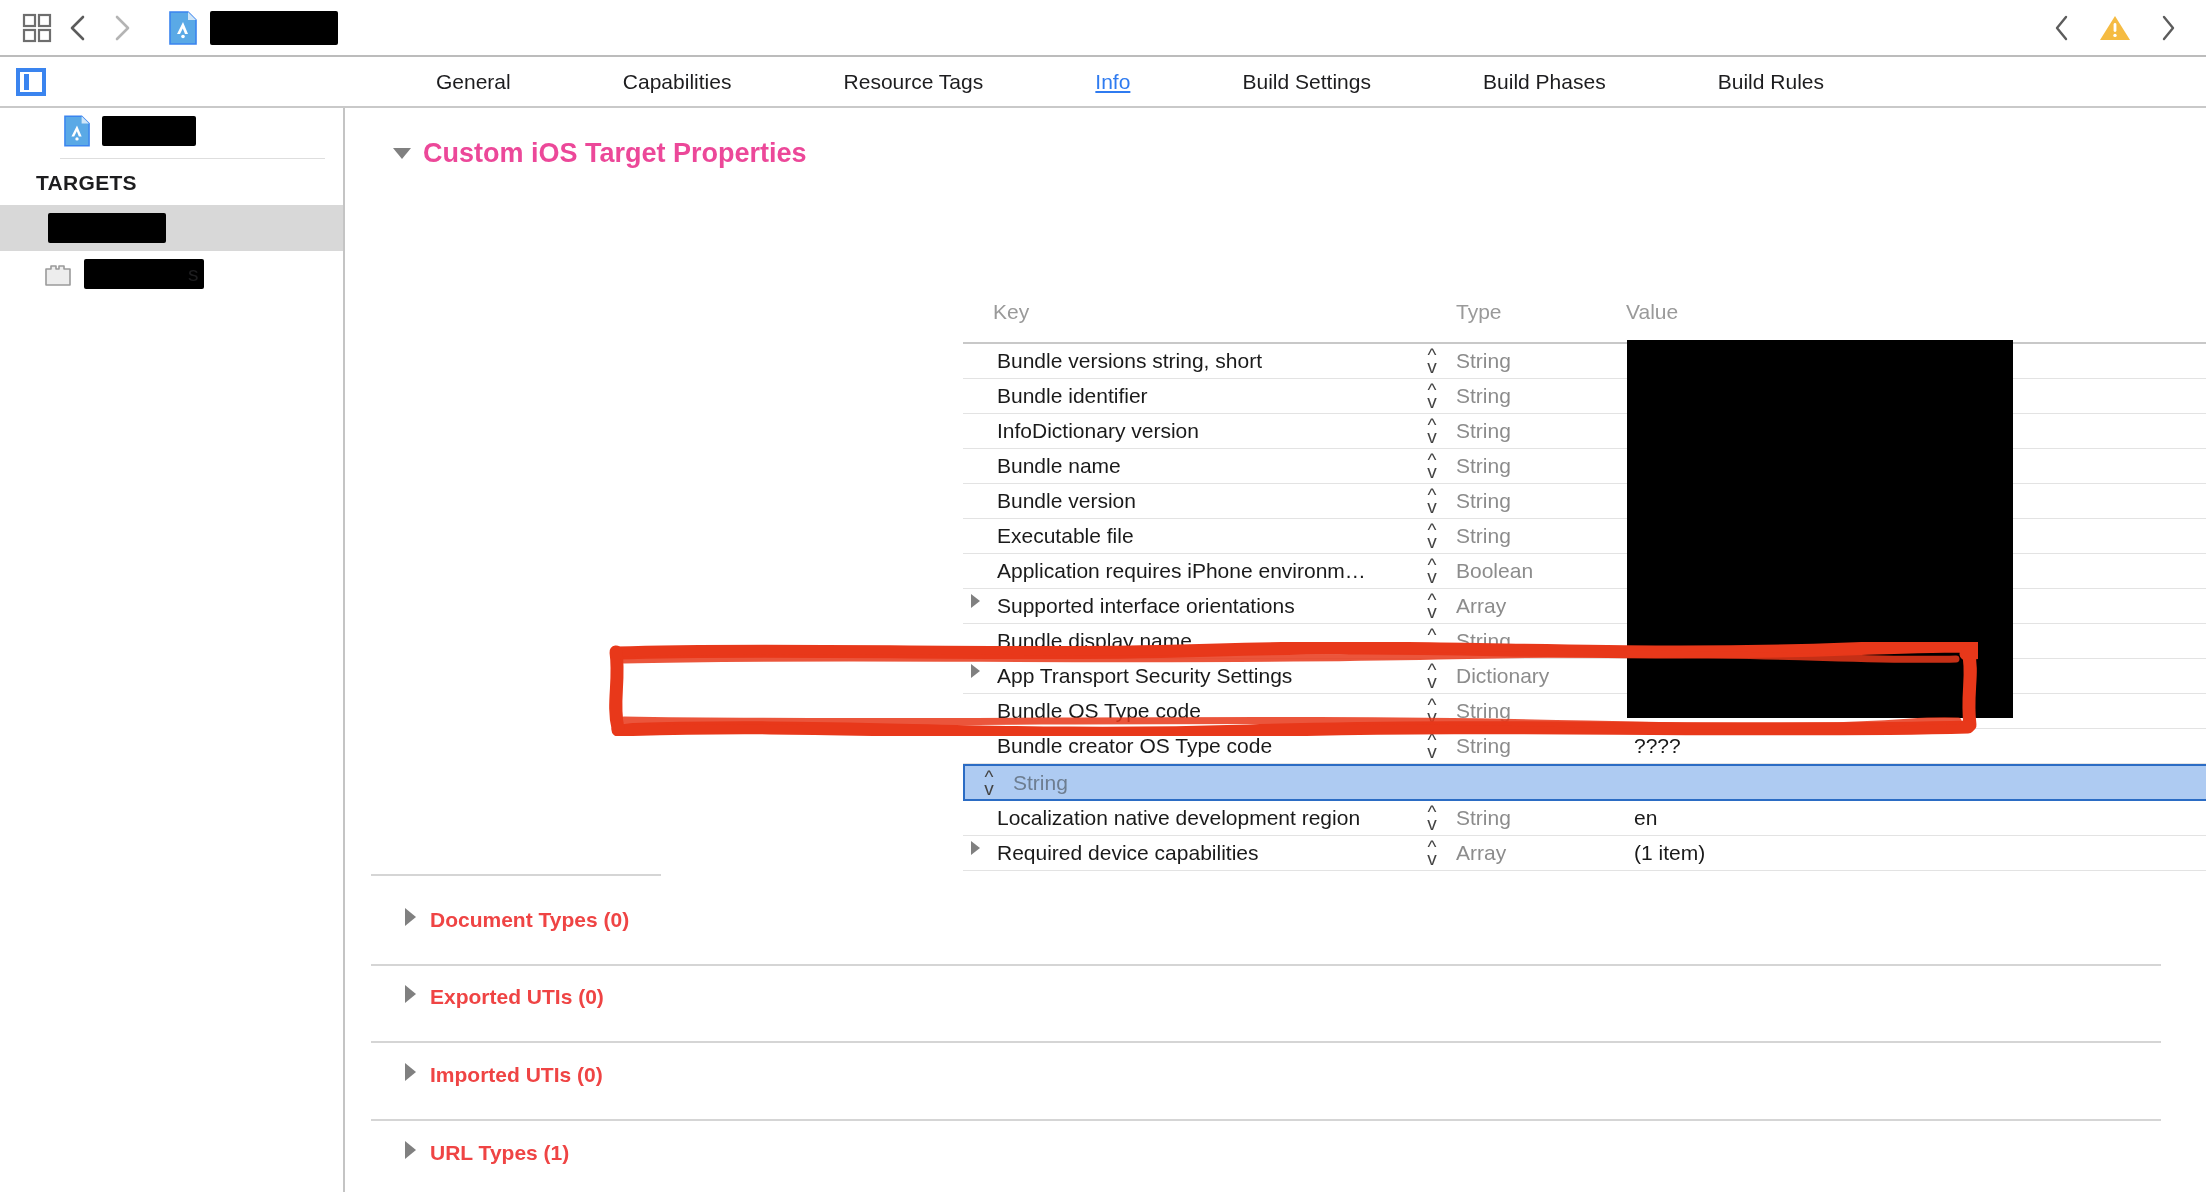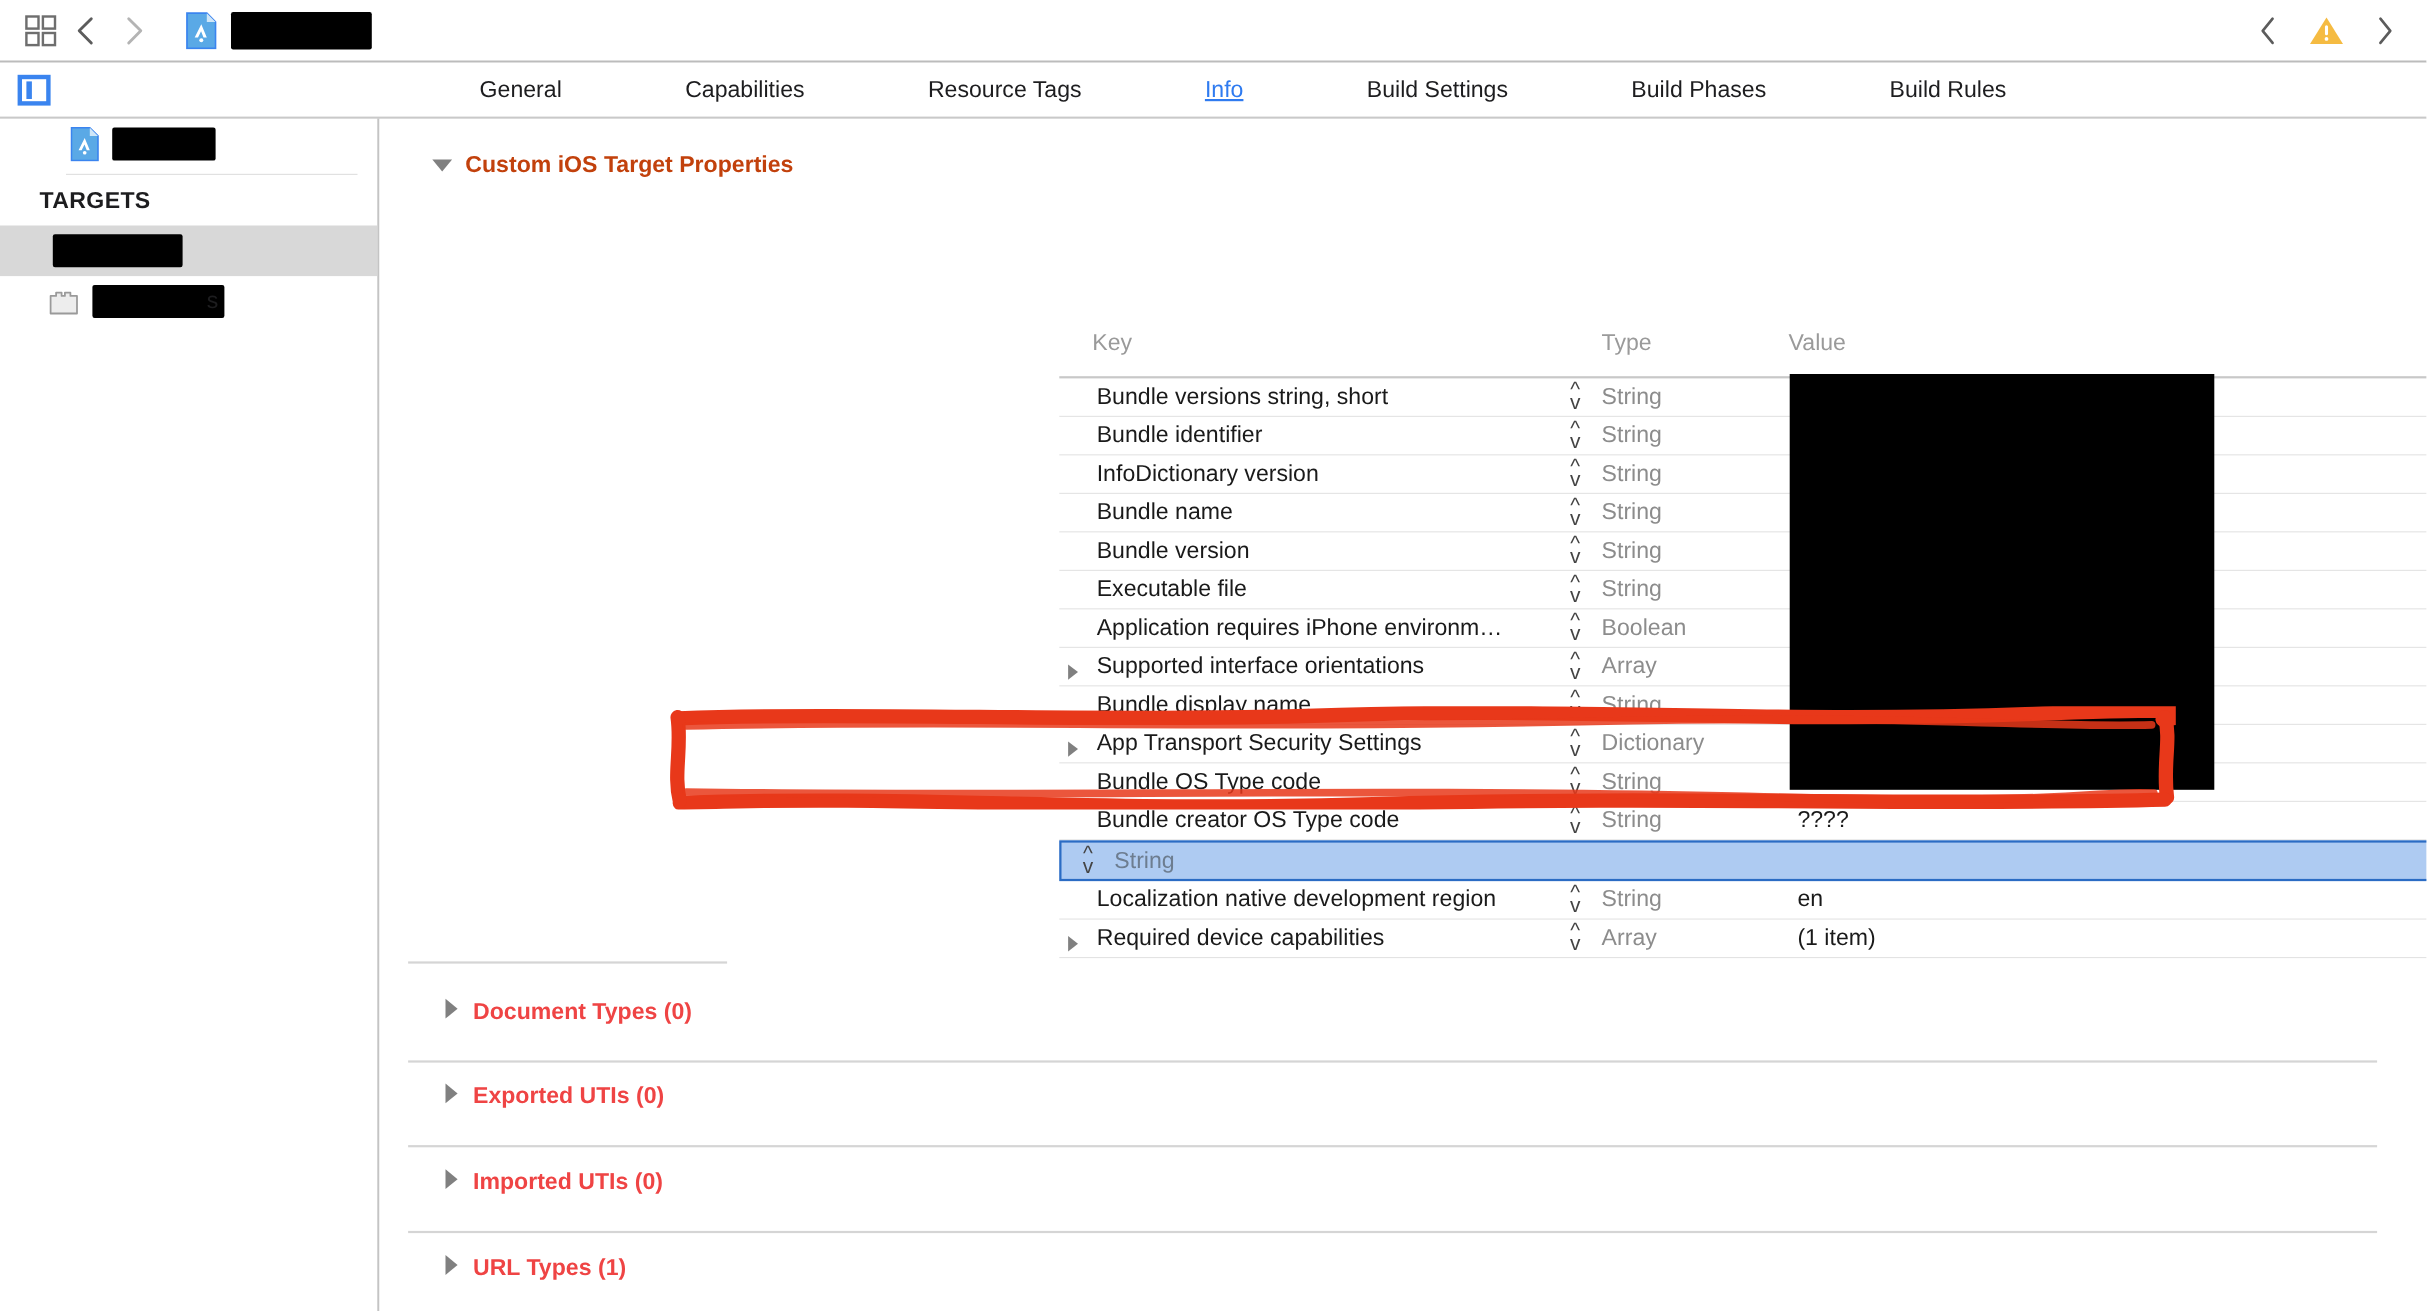--- a/index.html
+++ b/index.html
@@ -73,42 +73,42 @@
   .sb-hr { height:1px; background:#dedede; margin: 4px 18px 0 60px; }
   .sb-suffix { font-size: 21px; color: #1d1d1f; margin-left: -16px; }
 
   
   .editor {
     position: absolute; left: 345px; top: 108px; width: 1861px; height: 1084px;
     background: #ffffff; overflow: hidden;
   }
   .section-title {
     display: flex; align-items: center; gap: 12px;
-    font-size: 21px; font-weight: bold; color: #c2410c;
+    font-size: 27px; font-weight: bold; color: #ec4899;
     padding: 30px 0 0 48px;
   }
   .tri { width: 0; height: 0; }
   .tri-down { border-left: 9px solid transparent; border-right: 9px solid transparent; border-top: 11px solid #808080; }
   .tri-right { border-top: 9px solid transparent; border-bottom: 9px solid transparent; border-left: 11px solid #808080; }
 
   
   .plist { position: absolute; left: 618px; top: 182px; width: 1320px; }
   .col-head { display:flex; height: 44px; align-items: center; color:#9a9a9a; font-size: 21px; }
   .c-key { width: 445px; padding-left: 30px; }
   .c-step { width: 48px; display:flex; align-items:center; justify-content:center; }
   .c-type { width: 170px; }
   .c-val  { flex: 1; }
   .thead-rule { height: 2px; background: #c8c8c8; width: 1320px; margin-top: 8px; }
 
   .prow {
     display:flex; align-items:center; height: 35px;
     border-bottom: 1px solid #e3e3e3; font-size: 21px; color:#1a1a1a;
     position: relative;
   }
-  .prow .c-key { display:flex; align-items:flex-end; gap: 8px; padding-left: 8px; }
+  .prow .c-key { display:flex; align-items:flex-start; gap: 8px; padding-left: 8px; }
   .prow .c-key .disc { width: 18px; display:flex; align-items:center; }
   .prow .c-key .ktext { white-space: nowrap; }
   .prow .c-type { color: #8c8c8c; }
   .prow .c-val  { color: #1a1a1a; padding-left: 8px; }
 
   .stepper { display:flex; flex-direction: column; align-items:center; justify-content:center; line-height: 0.62; color: #444; font-size: 19px; }
   .stepper span { display:block; }
   .pm { display:flex; gap: 8px; align-items:center; margin-left: 6px; }
   .pmbtn {
     width: 22px; height: 22px; border-radius: 50%; background: #8f8f8f;

